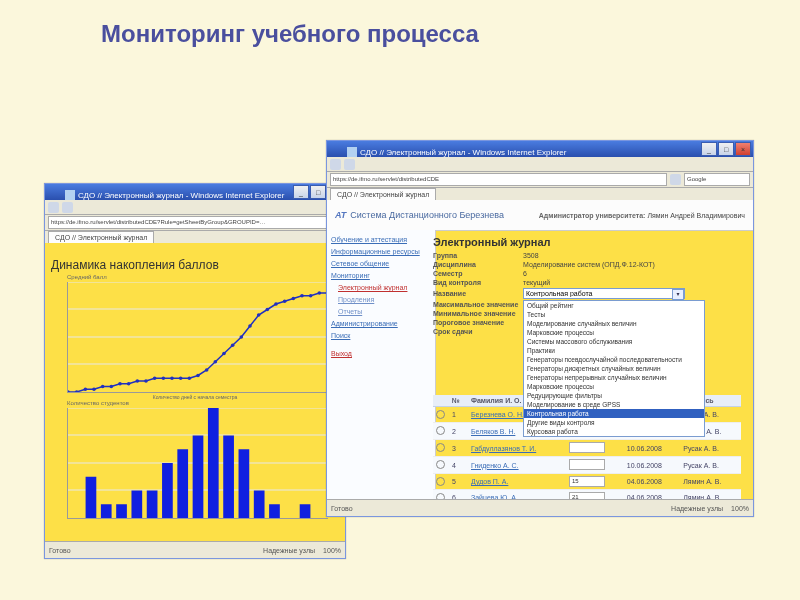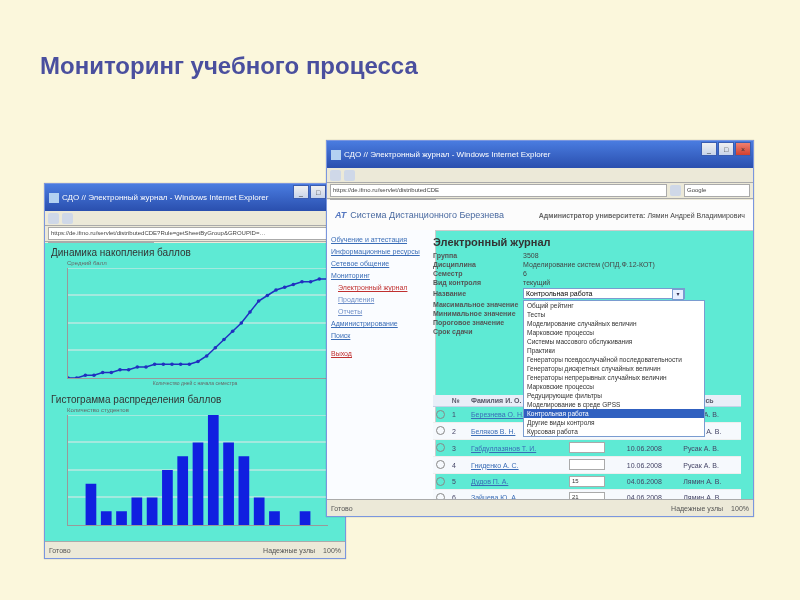--- a/index.html
+++ b/index.html
@@ -1,34 +1,34 @@
 <!DOCTYPE html>
 <html><head>
 <meta charset="utf-8">
 <style>
   html,body{margin:0;padding:0;width:800px;height:600px;background:#fbf7dc;font-family:Tahoma,Arial,sans-serif;overflow:hidden}
-  .slide-title{font-size:24px;font-weight:bold;color:#4a4f9e;padding-top:52px;padding-left:40px;width:500px}
+  .slide-title{font-size:24px;font-weight:bold;color:#4a4f9e;text-align:center;padding-top:20px;padding-left:40px;width:500px}
   .win{position:absolute;border:1px solid #7a96df;background:#fff;box-shadow:0 0 1px rgba(0,0,0,.3)}
-  .titlebar{height:27px;background:linear-gradient(#4a7ce0,#2a4fae);display:flex;align-items:center;font-size:8px;color:#fff;padding:0 4px;position:relative}
+  .titlebar{height:16px;background:linear-gradient(#4a7ce0,#2a4fae);display:flex;align-items:flex-end;font-size:8px;color:#fff;padding:0 20px;position:relative}
   .titlebar .t-icon{width:10px;height:10px;background:#b3d1f1;margin-right:3px}
   .winbtns{position:absolute;right:2px;top:1px;display:flex;gap:1px}
   .winbtn{width:14px;height:12px;background:linear-gradient(#f0f0f0,#c8d4ea);border:1px solid #3a5cb0;font-size:7px;display:flex;align-items:center;justify-content:center;color:#333}
   .winbtn.close{background:linear-gradient(#f08070,#d04030)}
   .toolbar{height:14px;background:#ece9d8;border-bottom:1px solid #aaa;display:flex;align-items:center;gap:3px;padding:0 3px;font-size:7px;color:#555}
   .tb-icon{width:11px;height:11px;background:#cfd8e8;border-radius:2px}
   .addrbar{height:15px;background:#ece9d8;border-bottom:1px solid #aaa;display:flex;align-items:center;padding:0 3px;gap:3px}
   .addr{flex:1;height:11px;background:#fff;border:1px solid #aaa;font-size:6px;color:#444;padding:0 2px;line-height:11px;overflow:hidden;white-space:nowrap}
   .tabbar{height:14px;background:#ece9d8;border-bottom:1px solid #aaa;display:flex;align-items:center;padding:0 3px;font-size:7px}
   .tab{height:12px;background:#fdfdfd;border:1px solid #aaa;padding:0 6px;line-height:12px;color:#444}
-  .content{position:absolute;top:59px;bottom:16px;left:0;right:0;background:#5eead4;overflow:hidden}
+  .content{position:absolute;top:59px;bottom:16px;left:0;right:0;background:#fde047;overflow:hidden}
   .status{position:absolute;bottom:0;left:0;right:0;height:16px;background:#ece9d8;border-top:1px solid #aaa;font-size:7px;color:#555;display:flex;align-items:center;padding:0 4px;gap:8px}
   .status .spacer{flex:1}
 
   
-  .chart-title{font-size:10px;color:#333;padding:4px 6px 2px 6px}
+  .chart-title{font-size:12px;color:#333;padding:15px 6px 2px 6px}
   .chart-sub{font-size:6px;color:#666;padding-left:22px}
   .chart-area{position:relative;margin:2px 6px 0 22px;border-left:1px solid #999;border-bottom:1px solid #999}
   .xlabel{font-size:5px;color:#666;text-align:center;margin-top:1px}
   .grid line{stroke:#e8e8e8;stroke-width:1}
   .line path{stroke:#2030c0;stroke-width:1.5;fill:none}
   .line circle{fill:#2030c0}
   .bars rect{fill:#1020e0}
 
   
   .apphead{height:30px;background:#fcfcfc;border-bottom:1px solid #ccc;display:flex;align-items:center;padding:0 8px;font-size:9px;color:#4a6aa0}
@@ -128,21 +128,20 @@
             <circle cx="225.33333333333334" cy="16.5" r="1.8"></circle>
             <circle cx="234" cy="13.75" r="1.8"></circle>
             <circle cx="242.66666666666666" cy="13.75" r="1.8"></circle>
             <circle cx="251.33333333333334" cy="11" r="1.8"></circle>
             <circle cx="260" cy="11" r="1.8"></circle>
           </g>
       </svg>
     </div>
     <div class="xlabel">Количество дней с начала семестра</div>
 
-    <div class="chart-title" style="margin-top:4px">Гистограмма распределения баллов</div>
     <div class="chart-sub">Количество студентов</div>
     <div class="chart-area" style="height:110px;width:260px">
       <svg width="260" height="110">
         <g class="grid">
           <line x1="0" y1="0" x2="260" y2="0"></line>
             <line x1="0" y1="27" x2="260" y2="27"></line>
           <line x1="0" y1="55" x2="260" y2="55"></line>
             <line x1="0" y1="82" x2="260" y2="82"></line>
         </g>
         <g class="bars" id="barchart">

